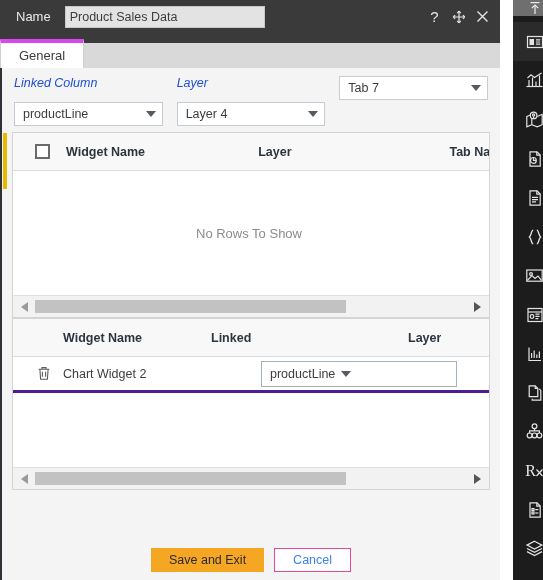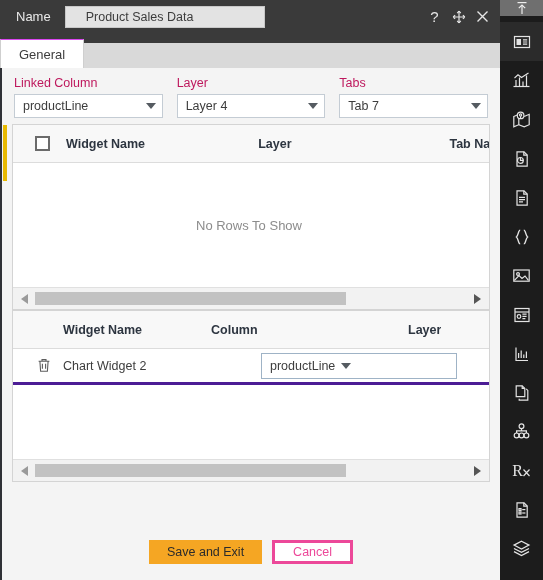--- a/index.html
+++ b/index.html
@@ -6,20 +6,21 @@
   html, body {
     width: 543px; height: 580px;
     background: #ffffff;
     font-family: "Liberation Sans", sans-serif;
     overflow: hidden;
   }
   #app {
     position: relative;
     width: 543px; height: 538px;
     display: flex;
+    gap: 13px;
   }
 
   
   .dialog {
     width: 500px; height: 580px;
     position: relative;
     background: #ffffff;
     display: flex;
     flex-direction: column;
   }
@@ -39,21 +40,21 @@
     padding: 0 14px 0 16px;
     white-space: nowrap;
   }
   .name-input {
     width: 200px; height: 22px;
     background: #e3e3e3;
     border: 1px solid #c8c8c8;
     color: #3d3d3d;
     font-size: 12.5px;
     font-family: "Liberation Sans", sans-serif;
-    padding: 0 20px;
+    padding: 0 4px;
     outline: none;
   }
   .title-actions {
     margin-left: auto;
     display: flex;
     align-items: center;
     gap: 9px;
     padding-right: 10px;
     height: 100%;
   }
@@ -80,21 +81,21 @@
   .tab {
     height: 29px;
     min-width: 84px;
     background: #ffffff;
     color: #3d3d3d;
     font-size: 13px;
     display: flex;
     align-items: center;
     justify-content: center;
     cursor: pointer;
-    border-top: 1px solid #d946ef;
+    border-top: 4px solid #d946ef;
     border-left: 1px solid #cfcfcf;
     border-right: 1px solid #cfcfcf;
   }
   .tab-rest {
     flex: 1;
     height: 25px;
     background: #d9d9d9;
   }
 
   
@@ -111,22 +112,23 @@
   .selectors {
     display: flex;
     padding: 8px 12px 6px 12px;
     gap: 14px;
     flex: 0 0 auto;
     background: #f4f4f4;
   }
   .sel-group { display: flex; flex-direction: column; width: 152px; }
   .sel-label {
     font-size: 12.5px;
-    color: #be185d;
-    margin-bottom: 4px;
+    color: #1d4ed8;
+    margin-bottom: 12px;
+    font-style: italic;
   }
   .dd {
     height: 24px;
     background: #ffffff;
     border: 1px solid #c4ccd4;
     display: flex;
     align-items: center;
     padding: 0 6px 0 8px;
     font-size: 12.5px;
     color: #3d3d3d;
@@ -289,21 +291,21 @@
     font-family: "Liberation Sans", sans-serif;
     border: none;
     cursor: pointer;
     padding: 0 18px;
     display: flex;
     align-items: center;
     justify-content: center;
     margin-top: 44px;
   }
   .btn-primary { background: #f5a623; color: #2b2b2b; min-width: 112px; }
-  .btn-secondary { background: #ffffff; color: #ec4899; border: 3px solid #ec4899; min-width: 72px; }
+  .btn-secondary { background: #ffffff; color: #3b82f6; border: 1px solid #ec4899; min-width: 72px; }
 
   
   .rail {
     width: 43px;
     height: 580px;
     background: #1c1c1c;
     display: flex;
     flex-direction: column;
     align-items: center;
     flex: 0 0 auto;
@@ -373,21 +375,20 @@
           </div>
         </div>
         <div class="sel-group">
           <span class="sel-label">Layer</span>
           <div class="dd">
             <span class="dd-val">Layer 4</span>
             <span class="caret"></span>
           </div>
         </div>
         <div class="sel-group">
-          <span class="sel-label">Tabs</span>
           <div class="dd">
             <span class="dd-val">Tab 7</span>
             <span class="caret"></span>
           </div>
         </div>
       </div>
 
       <div class="grid-wrap grid-top">
         <div class="accent-bar"></div>
         <div class="ghead">
@@ -412,21 +413,21 @@
             <svg width="8" height="10" viewBox="0 0 8 10">
                 <path d="M1 0 8 5 1 10Z" fill="#555555"></path>
               </svg>
           </span>
         </div>
       </div>
 
       <div class="grid-wrap grid-bottom">
         <div class="ghead">
           <span class="hcell" style="width:198px;padding-left:50px">Widget Name</span>
-          <span class="hcell" style="width:197px">Column</span>
+          <span class="hcell" style="width:197px">Linked</span>
           <span class="hcell">Layer</span>
         </div>
         <div class="gbody">
           <div class="grow">
             <span class="trash">
               <svg width="14" height="15" viewBox="0 0 14 15" fill="none" stroke="#5e5e5e" stroke-width="1.1">
                 <path d="M1.6 3.2h10.8M5 3.2V1.6h4v1.6M2.9 3.2l.7 10.1h6.8l.7-10.1"></path>
                 <path d="M5.4 5.8v5M8.6 5.8v5"></path>
               </svg>
             </span>

